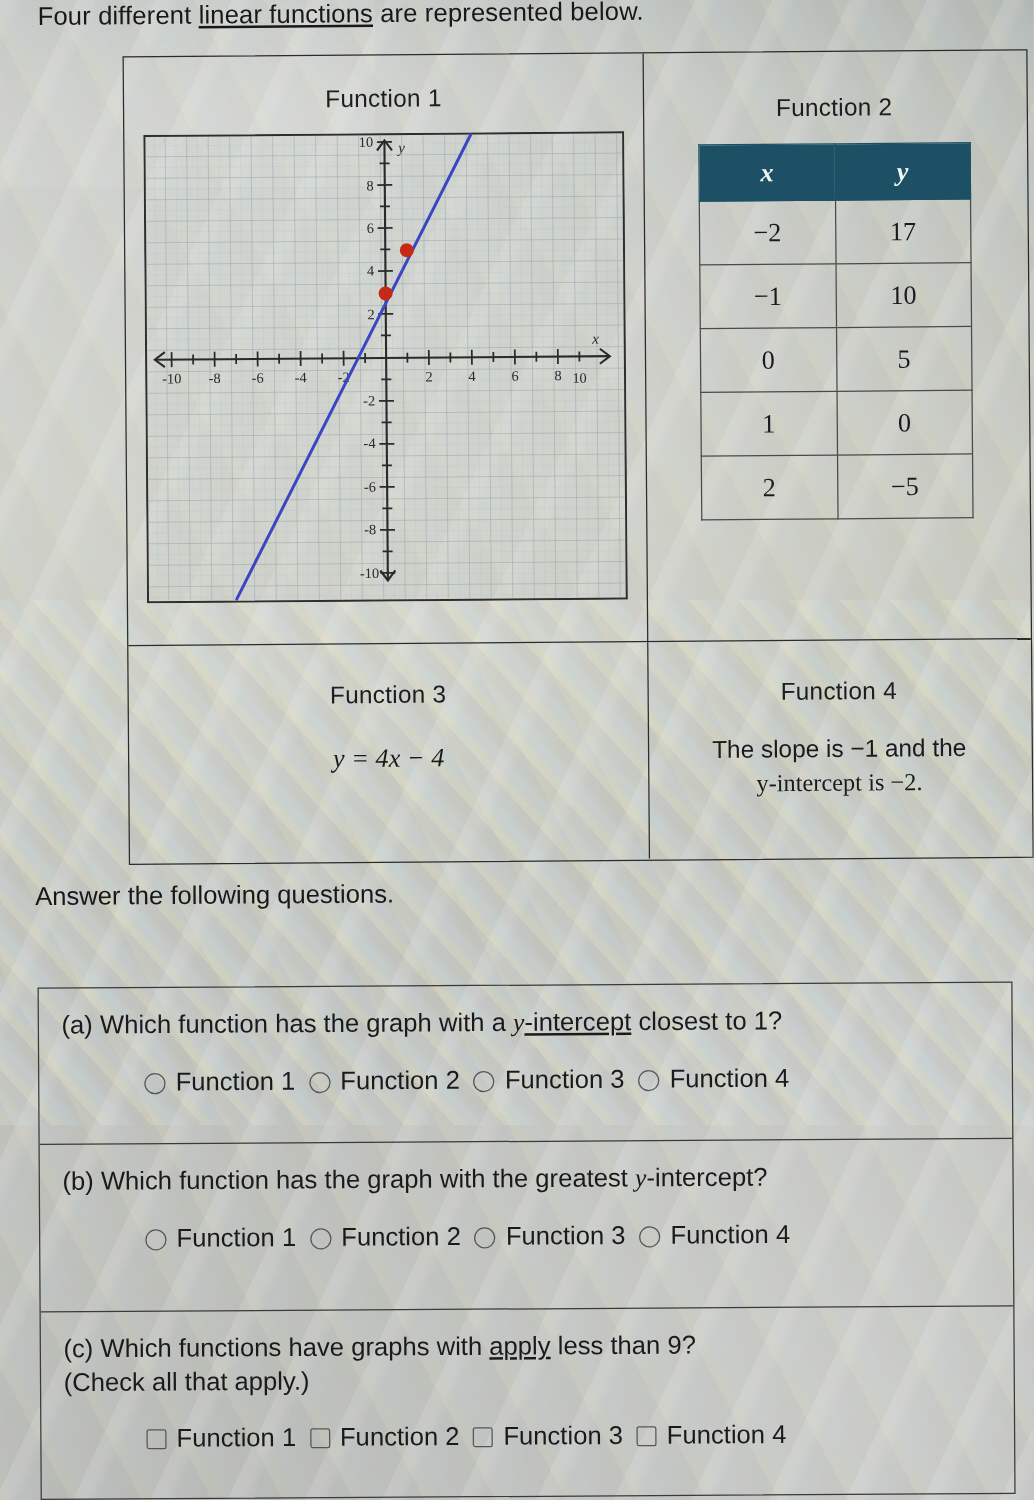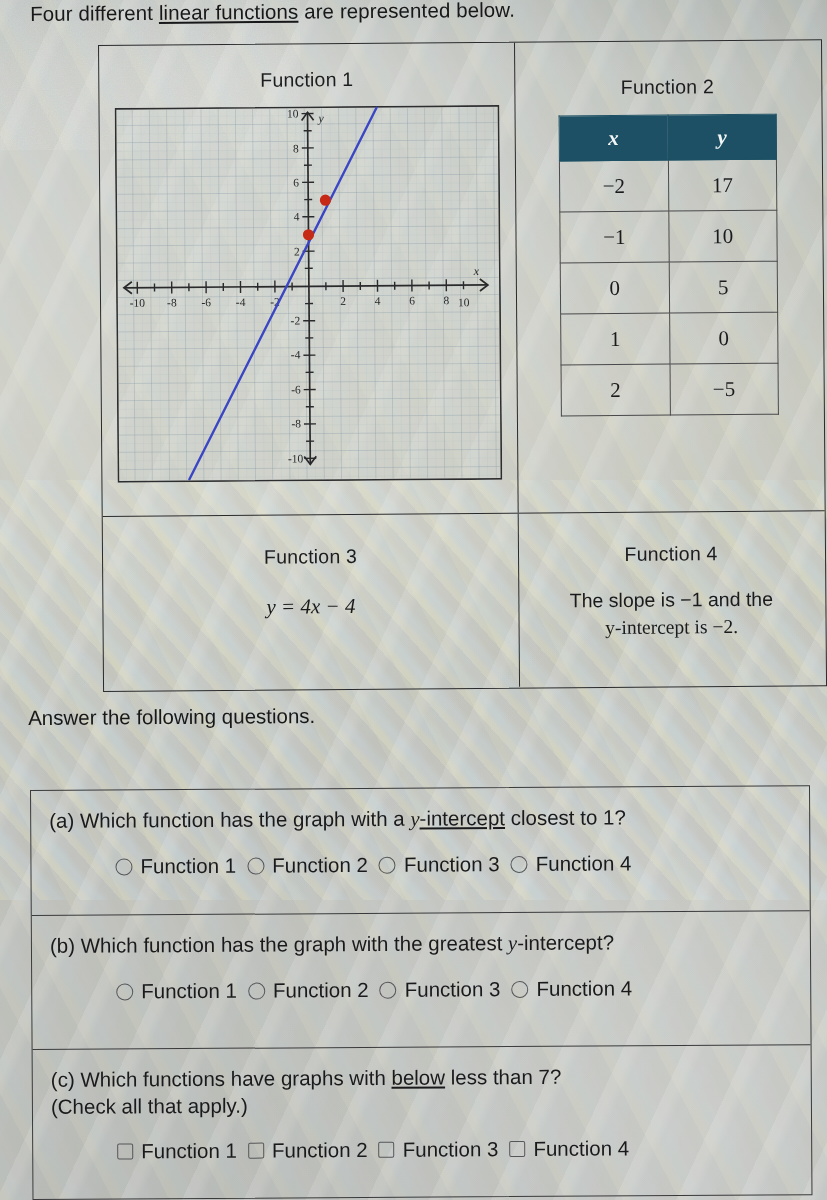--- a/index.html
+++ b/index.html
@@ -492,21 +492,21 @@
             <span>Function 3</span>
           </label>
         <label class="opt">
             <span class="radio"></span>
             <span>Function 4</span>
           </label>
       </div>
     </div>
 
     <div class="qbox c">
-      <div class="qtext"><span>(c) Which functions have graphs with </span><span class="u-link">below</span><span> less than 7?</span></div>
+      <div class="qtext"><span>(c) Which functions have graphs with </span><span class="u-link">apply</span><span> less than 9?</span></div>
       <div class="qtext">(Check all that apply.)</div>
       <div class="options">
         <label class="opt">
             <span class="checkbox"></span>
             <span>Function 1</span>
           </label>
         <label class="opt">
             <span class="checkbox"></span>
             <span>Function 2</span>
           </label>

